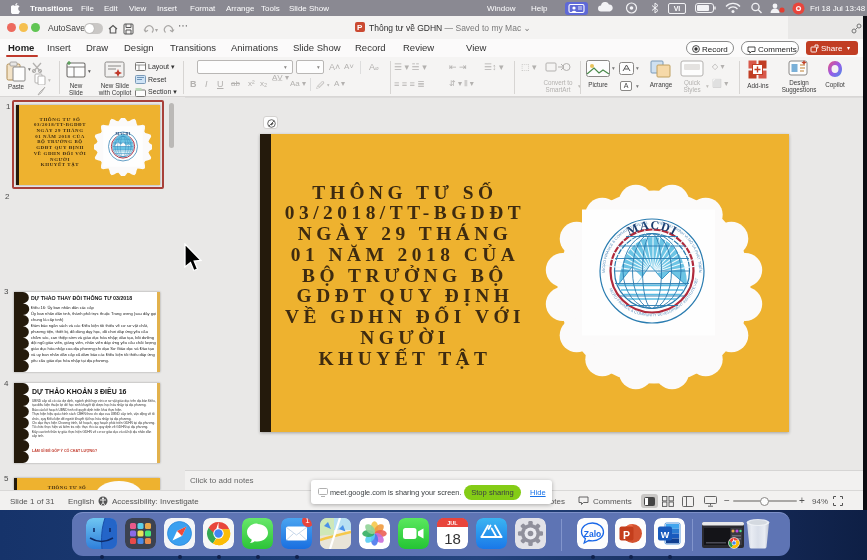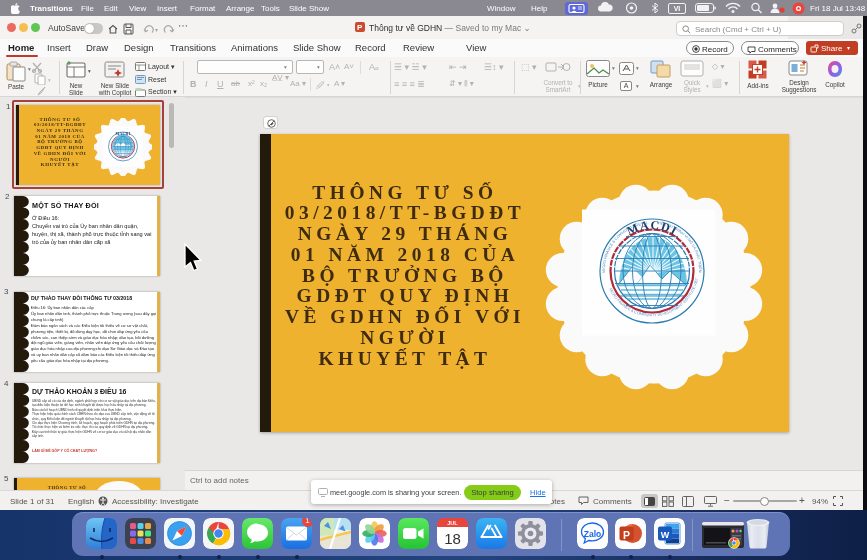--- a/index.html
+++ b/index.html
@@ -114,27 +114,20 @@
 <span class="a" style="left:155px;top:10px;font-size:6px;color:#a9a7a5">▾</span>
 <span class="a" style="left:162px;top:5px"><svg width="13" height="12" viewBox="0 0 13 12">
         <path d="M3.5 9.5 a4 4 0 1 1 6.5 -1" fill="none" stroke="#a9a7a5" stroke-width="1.2"></path>
         <path d="M12 6.5 l-1.7 2.3 -2.3-1.5" fill="none" stroke="#a9a7a5" stroke-width="1.2"></path>
       </svg></span>
 <span class="a" style="left:178px;top:4px;font-size:10px;color:#555;letter-spacing:1px">⋯</span>
 <span class="a" style="left:355px;top:6px;width:10px;height:10px;background:#cb4a32;border-radius:2px">
       <span style="position:absolute;left:2px;top:0.5px;color:#fff;font-size:8px;font-weight:bold">P</span>
     </span>
 <span class="a" style="left:369px;top:7px;font-size:8.5px;color:#2f2f2f">Thông tư về GDHN <span style="color:#7a7a7a">— Saved to my Mac ⌄</span></span>
-<span class="a" style="left:676px;top:5px;width:168px;height:15px;background:#fff;border:1px solid #d0cecd;border-radius:4px">
-      <svg style="position:absolute;left:5px;top:3px" width="9" height="9" viewBox="0 0 9 9">
-        <circle cx="3.7" cy="3.7" r="2.8" fill="none" stroke="#8a8a8a" stroke-width="1"></circle>
-        <path d="M5.9 5.9 L8.2 8.2" stroke="#8a8a8a" stroke-width="1"></path>
-      </svg>
-      <span style="position:absolute;left:18px;top:3px;font-size:8px;color:#8a8a8a">Search (Cmd + Ctrl + U)</span>
-    </span>
 <span class="a" style="left:851px;top:4px"><svg width="11" height="11" viewBox="0 0 11 11">
         <circle cx="3" cy="8" r="2" fill="none" stroke="#777" stroke-width="1"></circle>
         <circle cx="8" cy="3" r="2" fill="none" stroke="#777" stroke-width="1"></circle>
         <path d="M4.5 6.5 L6.5 4.5" stroke="#777" stroke-width="1"></path>
       </svg></span>
 </div>
 
 <div class="a tabrow" id="tabrow">
 <span class="tab" style="left:8px;font-weight:bold;color:#222">Home</span>
 <span class="a" style="left:6px;top:15.5px;width:32px;height:2px;background:#c0392b;border-radius:1px"></span>
@@ -333,28 +326,20 @@
   <path d="M19 27.5 L23 23 L26 25.5 L28 23 L31.5 26.5 L33 25 L37 27.5 Z" fill="#fdfdfd" stroke="#3a98c8" stroke-width="0.4"></path>
   <path d="M19 30 h18 M19.5 32 h17 M20.5 34 h15" stroke="#6cc4e4" stroke-width="0.8"></path>
   <g fill="none" stroke="#2a7cb0" stroke-width="0.35">
    <ellipse cx="28" cy="27.5" rx="2.6" ry="10"></ellipse>
           <ellipse cx="28" cy="27.5" rx="5.3" ry="10"></ellipse>
           <ellipse cx="28" cy="27.5" rx="7.8" ry="10"></ellipse>
    <path d="M18.2 24 h19.6 M18 27.5 h20 M18.2 31 h19.6 M19.3 20.5 h17.4 M19.3 34.5 h17.4"></path>
   </g>
   <text x="28" y="16.5" font-family="'Liberation Serif',serif" font-size="3.6" font-weight="bold" fill="#1a3a6c" text-anchor="middle" letter-spacing="0.4">MACDI</text>
  </svg>
-</div>
-<div class="thumb" style="left:14px;top:99px;width:146px;height:80px">
- <svg class="a" style="left:0;top:0" width="16" height="80" viewBox="0 0 16 80" preserveAspectRatio="none">
-        <path d="M0,0 L9,0 A 6.2 5.71 0 0 1 9 11.4 A 6.2 5.71 0 0 1 9 22.9 A 6.2 5.71 0 0 1 9 34.3 A 6.2 5.71 0 0 1 9 45.7 A 6.2 5.71 0 0 1 9 57.1 A 6.2 5.71 0 0 1 9 68.6 A 6.2 5.71 0 0 1 9 80.0 L0,80 Z" fill="#241a0c"></path>
-      </svg>
- <div class="a" style="left:143px;top:0;width:3px;height:80px;background:#e2b14c"></div>
- <div class="a" style="left:18px;top:5px;font-size:7.2px;font-weight:bold;color:#141414;letter-spacing:0.2px">MỘT SỐ THAY ĐỔI</div>
- <div class="a" style="left:18px;top:19px;width:122px;font-size:5.6px;line-height:7.9px;color:#1a1a1a">Ở Điều 16:<br>Chuyển vai trò của Ủy ban nhân dân quận, huyện, thị xã, thành phố trực thuộc tỉnh sang vai trò của ủy ban nhân dân cấp xã</div>
 </div>
 <div class="thumb" style="left:14px;top:195px;width:146px;height:80px">
  <svg class="a" style="left:0;top:0" width="16" height="80" viewBox="0 0 16 80" preserveAspectRatio="none">
         <path d="M0,0 L9,0 A 6.2 5.71 0 0 1 9 11.4 A 6.2 5.71 0 0 1 9 22.9 A 6.2 5.71 0 0 1 9 34.3 A 6.2 5.71 0 0 1 9 45.7 A 6.2 5.71 0 0 1 9 57.1 A 6.2 5.71 0 0 1 9 68.6 A 6.2 5.71 0 0 1 9 80.0 L0,80 Z" fill="#241a0c"></path>
       </svg>
  <div class="a" style="left:143px;top:0;width:3px;height:80px;background:#e2b14c"></div>
  <div class="a" style="left:17px;top:3px;font-size:5.3px;font-weight:bold;color:#141414">DỰ THẢO THAY ĐỔI THÔNG TƯ 03/2018</div>
  <div class="a" style="left:17px;top:13px;width:126px;font-size:4.1px;line-height:5.9px;color:#222;overflow:hidden;height:64px">Điều 16: Ủy ban nhân dân các cấp<br>Ủy ban nhân dân tỉnh, thành phố trực thuộc Trung ương (sau đây gọi chung là cấp tỉnh)<br>Đảm bảo ngân sách và các Điều kiện tối thiểu về cơ sở vật chất, phương tiện, thiết bị, đồ dùng dạy học, đồ chơi đáp ứng yêu cầu chăm sóc, can thiệp sớm và giáo dục hòa nhập; đào tạo, bồi dưỡng đội ngũ giáo viên, giảng viên, nhân viên đáp ứng yêu cầu chất lượng giáo dục hòa nhập của địa phương;chỉ đạo Sở Giáo dục và Đào tạo và ủy ban nhân dân cấp xã đảm bảo các Điều kiện tối thiểu đáp ứng yêu cầu giáo dục hòa nhập tại địa phương.</div>
 </div>
 <div class="thumb" style="left:14px;top:286px;width:146px;height:80px">
@@ -438,21 +423,21 @@
 </defs>
 <text font-family="'Liberation Serif',serif" font-size="12" font-weight="bold" fill="#1a3a6c" letter-spacing="1.2"><textPath href="#arcT" startOffset="50%" text-anchor="middle">MACDI</textPath></text>
 <text font-family="'Liberation Sans',sans-serif" font-size="3.8" fill="#3a7ab0" opacity="0.85"><textPath href="#arcL" startOffset="0%">MICRO FINANCE &amp; COMMUNITY DEVELOPMENT INSTITUTE</textPath></text>
 <text font-family="'Liberation Sans',sans-serif" font-size="3.8" fill="#3a7ab0" opacity="0.85"><textPath href="#arcR" startOffset="0%">VIỆN TÀI CHÍNH VI MÔ VÀ PHÁT TRIỂN CỘNG ĐỒNG</textPath></text>
 <text font-family="'Liberation Sans',sans-serif" font-size="3.8" fill="#3a7ab0" opacity="0.85"><textPath href="#arcB" startOffset="8%">MICRO FINANCE &amp; COMMUNITY DEVELOPMENT INSTITUTE VIETNAM</textPath></text>
 </g>
 </svg>
 </div>
 
 <div class="a notes">
-    <span style="position:absolute;left:5px;top:5px">Ctrl to add notes</span>
+    <span style="position:absolute;left:5px;top:5px">Click to add notes</span>
   </div>
 
 <div class="a statusbar" id="statusbar">
 <span class="sb" style="left:10px">Slide 1 of 31</span>
 <span class="sb" style="left:68px">English</span>
 <svg class="sb" style="left:98px;top:5px" width="10" height="10" viewBox="0 0 10 10">
       <circle cx="5" cy="5" r="4.5" fill="#555"></circle>
       <circle cx="5" cy="2.6" r="1" fill="#fff"></circle>
       <path d="M2 4 h6 M5 4 v2.5 M5 6.5 l-1.7 2.3 M5 6.5 l1.7 2.3" stroke="#fff" stroke-width="0.9" fill="none"></path>
     </svg>

